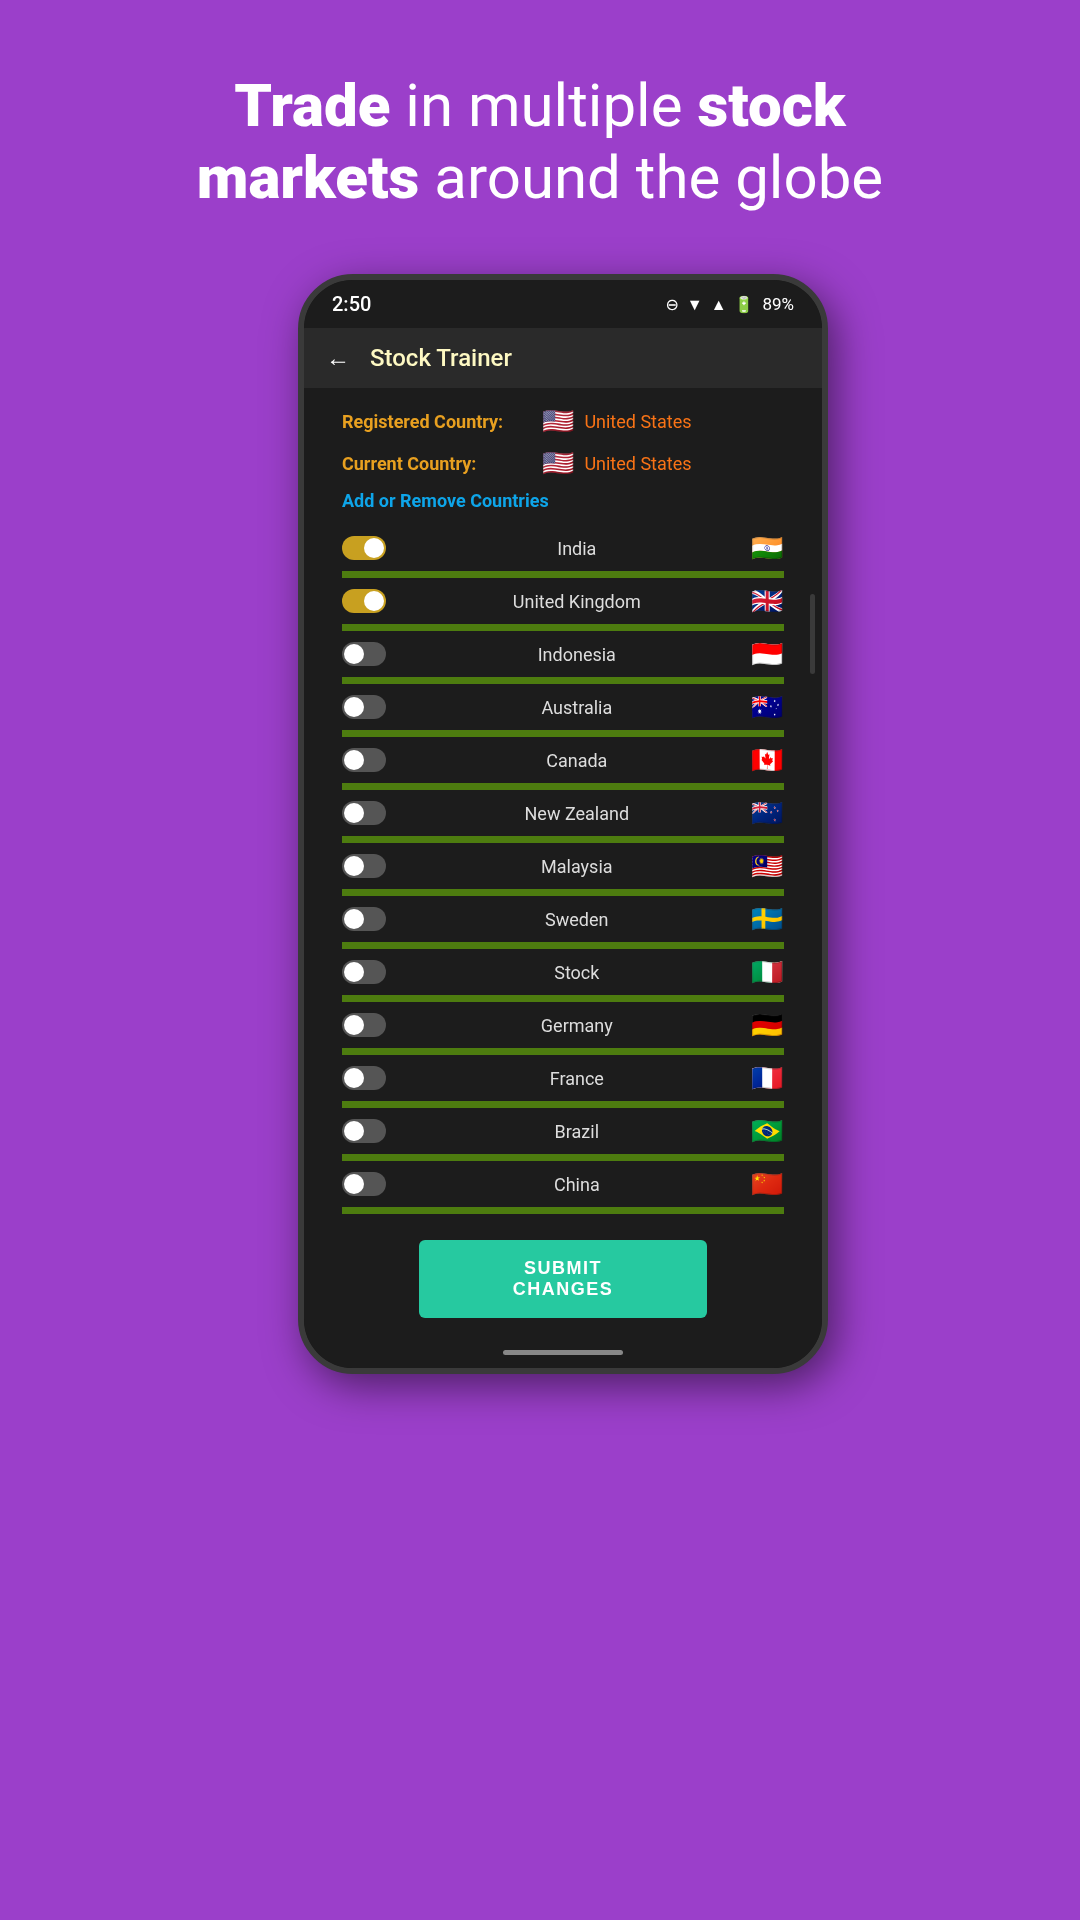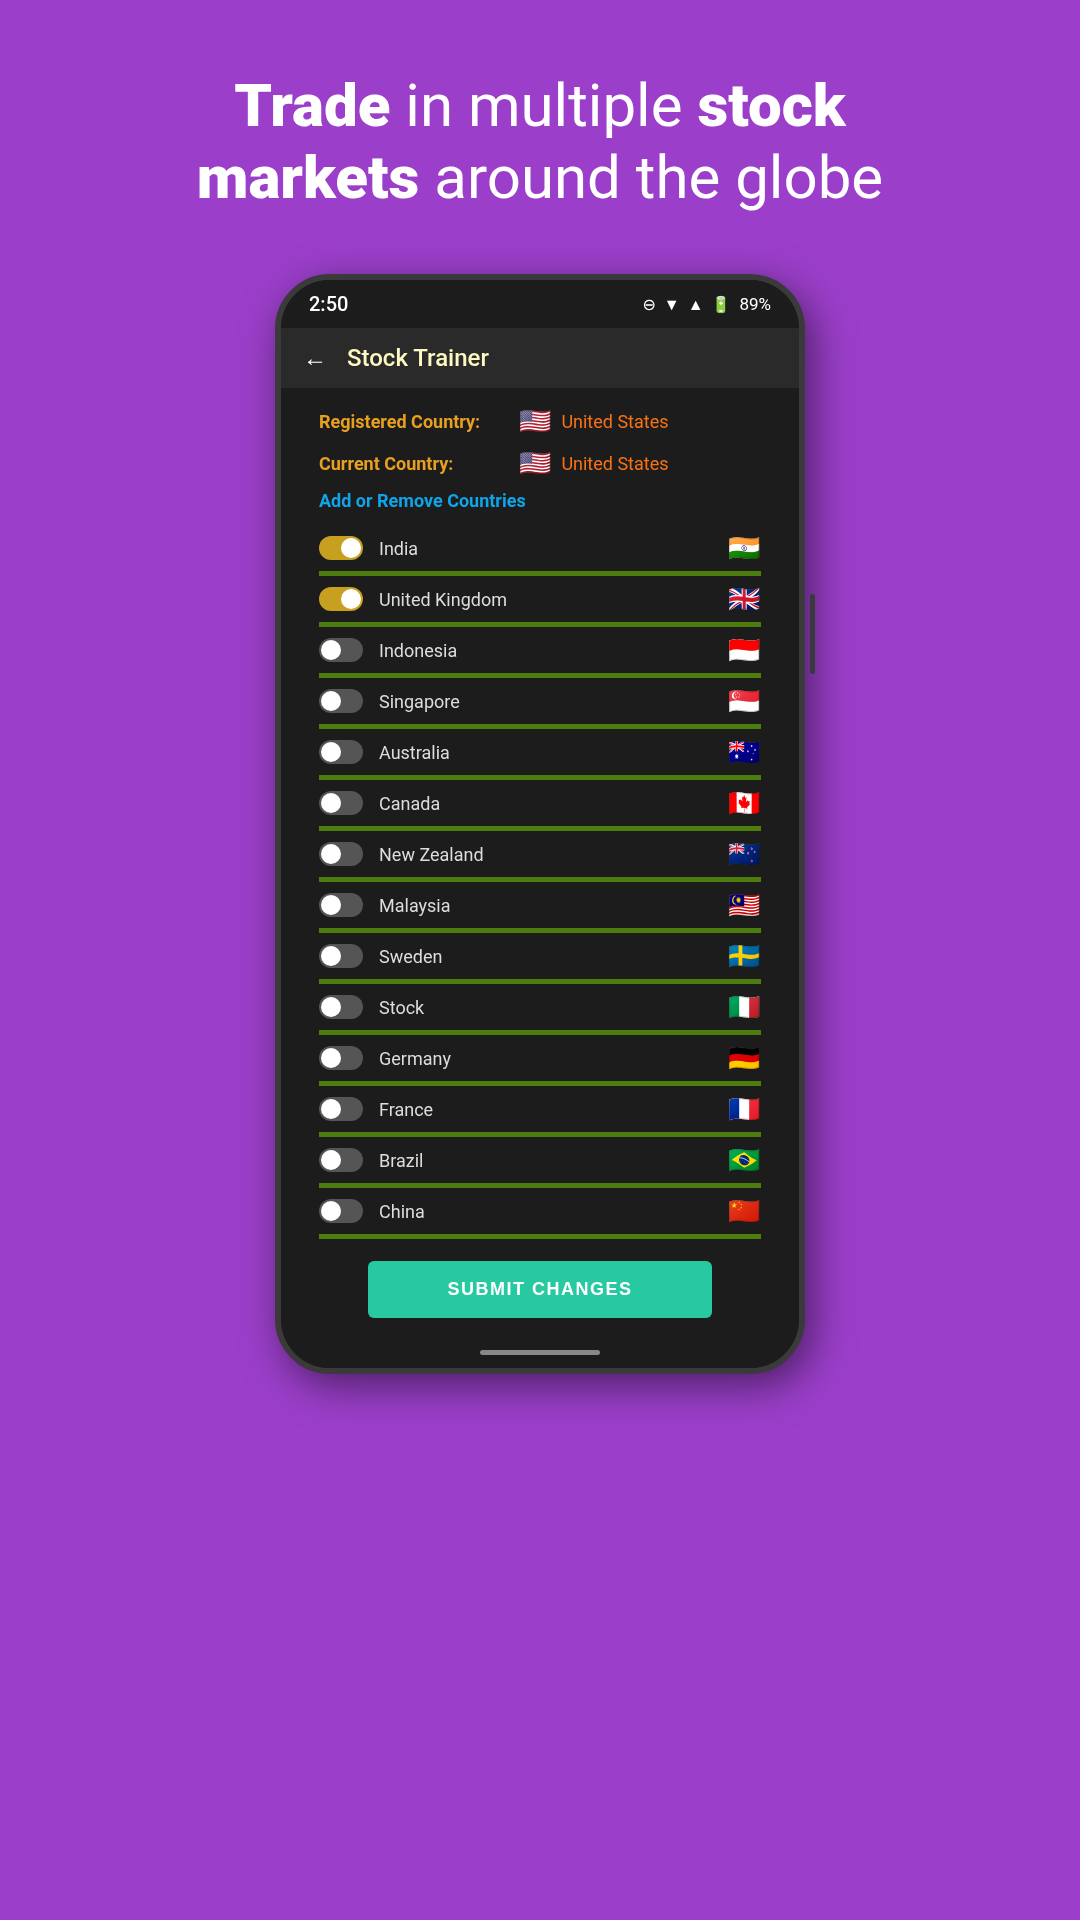--- a/index.html
+++ b/index.html
@@ -36,20 +36,21 @@
       width: 530px;
       height: 1100px;
       background: #1c1c1c;
       border-radius: 55px;
       border: 6px solid #3a3a3a;
       overflow: hidden;
       display: flex;
       flex-direction: column;
       box-shadow: 8px 12px 40px rgba(0,0,0,0.5);
       position: relative;
+      margin-left: 23px;
     }
 
     
     .status-bar {
       background: #1c1c1c;
       height: 48px;
       display: flex;
       align-items: center;
       justify-content: space-between;
       padding: 0 28px;
@@ -122,21 +123,22 @@
       font-size: 18px;
       font-weight: 700;
       color: #0ea5e9;
       margin: 10px 0 14px 0;
     }
 
     .country-list-item {
       display: flex;
       align-items: center;
       padding: 8px 0;
-      border-bottom: 5px solid #4d7c0f;
+      border-bottom: 7px solid #4d7c0f;
+      text-align: center;
     }
 
     .toggle-switch {
       width: 44px;
       height: 24px;
       border-radius: 12px;
       position: relative;
       flex-shrink: 0;
       margin-right: 16px;
       cursor: pointer;
@@ -185,21 +187,21 @@
     .submit-btn {
       background: #26c9a0;
       color: white;
       font-size: 18px;
       font-weight: 700;
       letter-spacing: 1.5px;
       border: none;
       border-radius: 6px;
       padding: 18px 60px;
       cursor: pointer;
-      width: 344px;
+      width: 288px;
       text-align: center;
     }
 
     
     .home-indicator {
       background: #1c1c1c;
       height: 32px;
       display: flex;
       align-items: center;
       justify-content: center;
@@ -284,27 +286,20 @@
             <div class="toggle-switch off">
               <div class="toggle-knob"></div>
             </div>
             <span class="country-label">Indonesia</span>
             <span class="country-flag">🇮🇩</span>
           </div>
           <div class="country-list-item">
             <div class="toggle-switch off">
               <div class="toggle-knob"></div>
             </div>
-            <span class="country-label">Singapore</span>
-            <span class="country-flag">🇸🇬</span>
-          </div>
-          <div class="country-list-item">
-            <div class="toggle-switch off">
-              <div class="toggle-knob"></div>
-            </div>
             <span class="country-label">Australia</span>
             <span class="country-flag">🇦🇺</span>
           </div>
           <div class="country-list-item">
             <div class="toggle-switch off">
               <div class="toggle-knob"></div>
             </div>
             <span class="country-label">Canada</span>
             <span class="country-flag">🇨🇦</span>
           </div>

